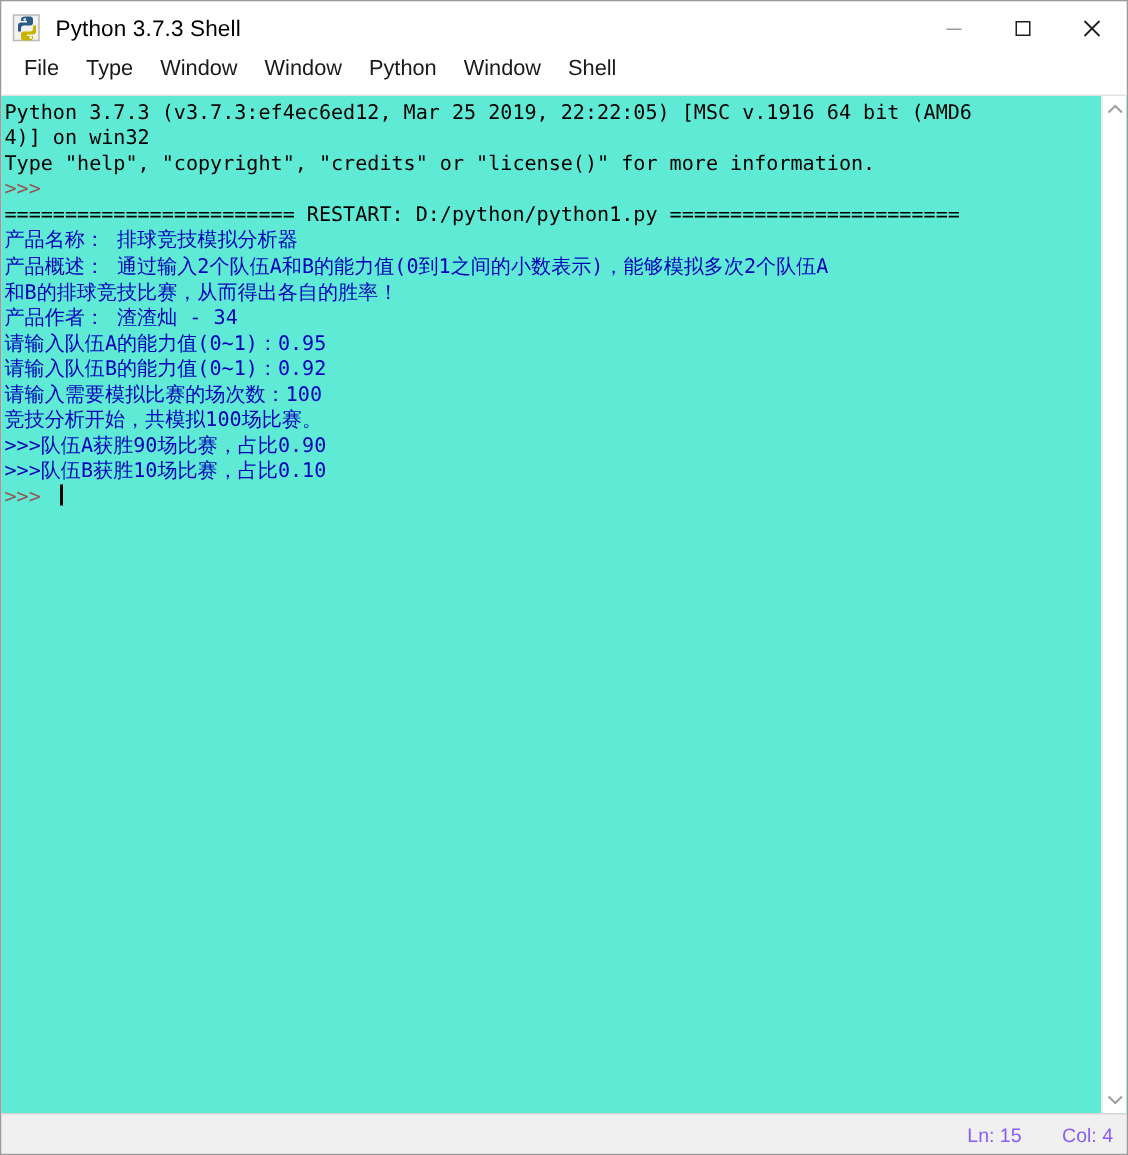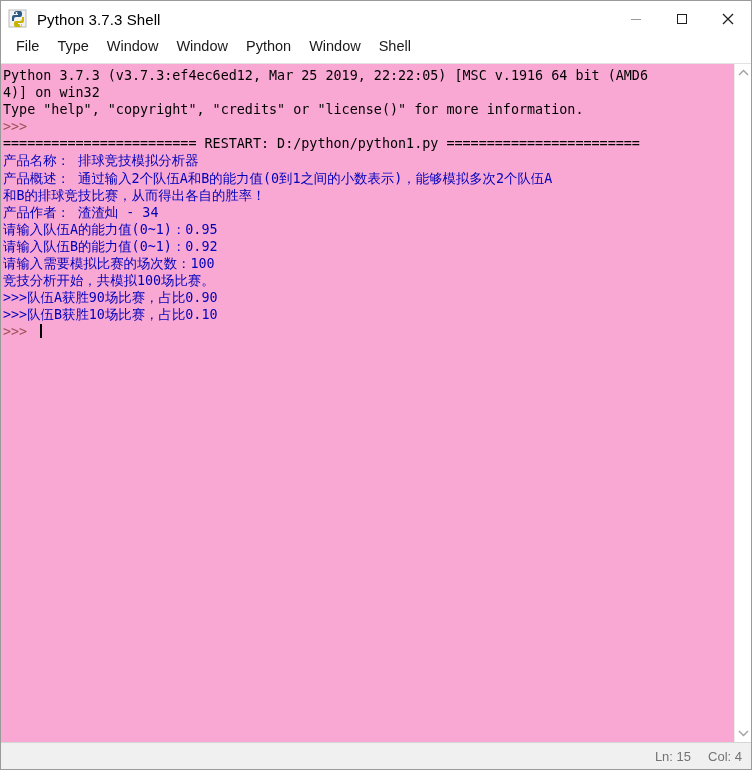--- a/index.html
+++ b/index.html
@@ -84,21 +84,21 @@
     padding: 1px 9px 2px 9px;
     font-family: "Liberation Sans", sans-serif;
     white-space: nowrap;
   }
 
   
   .body-area {
     flex: 1 1 auto;
     display: flex;
     position: relative;
-    background: #f9a8d4;
+    background: #5eead4;
     overflow: hidden;
   }
   .console {
     flex: 1 1 auto;
     position: relative;
     overflow: hidden;
     padding: 3px 0 0 2px;
     box-sizing: border-box;
   }
   .console-text {
@@ -153,22 +153,22 @@
     background: #f0f0f0;
     border-top: 1px solid #d6d6d6;
     display: flex;
     align-items: center;
     justify-content: flex-end;
     padding-right: 9px;
     user-select: none;
   }
   .status-item {
     font-size: 13px;
-    color: #737373;
-    margin-left: 17px;
+    color: #8b5cf6;
+    margin-left: 27px;
     font-family: "Liberation Sans", sans-serif;
     text-align: center;
   }
 </style>
 </head>
 <body>
 
 <div class="window">
 
   <div class="titlebar">

